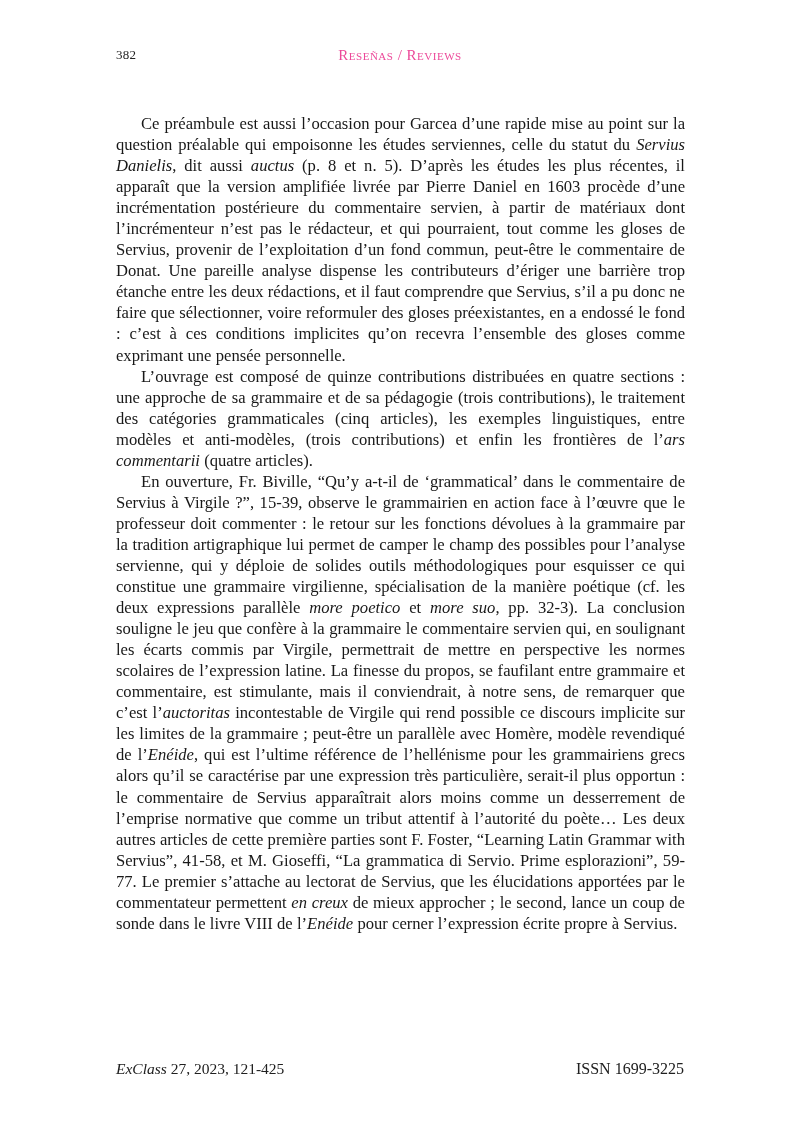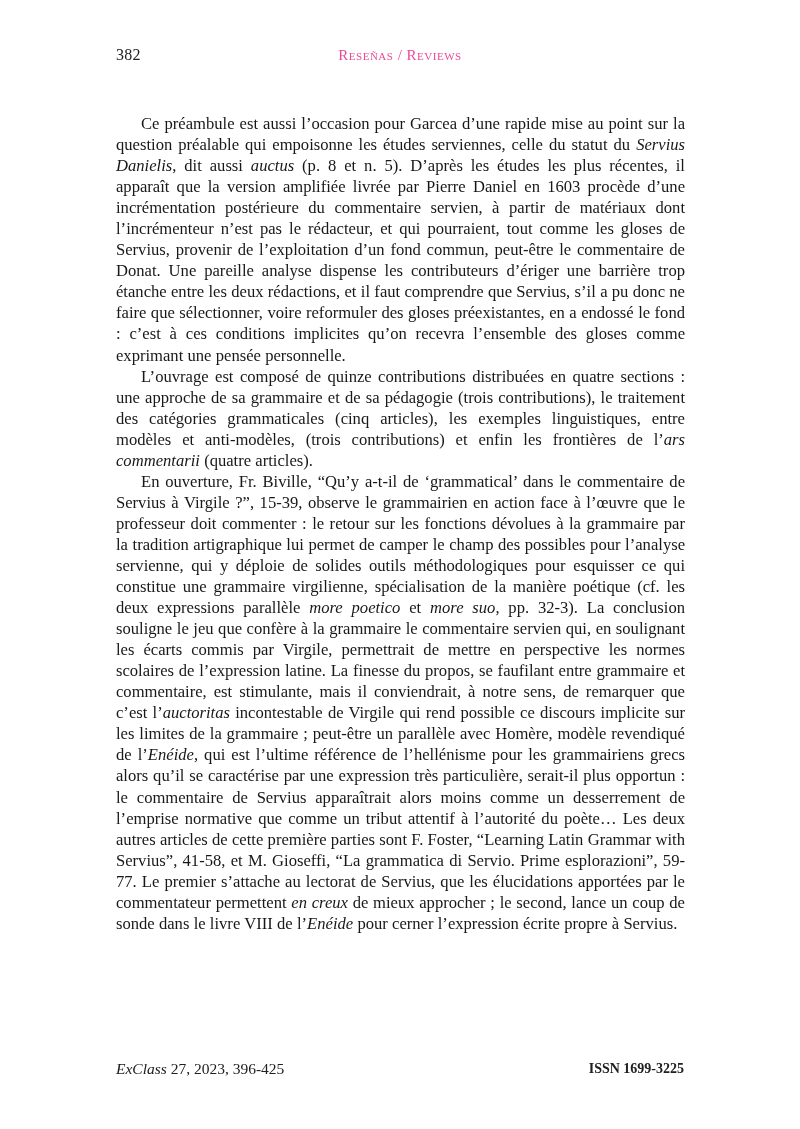--- a/index.html
+++ b/index.html
@@ -30,21 +30,21 @@
     position: absolute;
     left: 116px;
     top: 44px;
     width: 568px;
     height: 22px;
   }
   .folio {
     position: absolute;
     left: 0;
     top: 0;
-    font-size: 16px;
+    font-size: 13px;
     line-height: 22px;
     color: #222;
     letter-spacing: 0.2px;
   }
   .runhead-title {
     position: absolute;
     left: 0;
     top: 0;
     width: 568px;
     text-align: center;
@@ -97,40 +97,39 @@
     white-space: nowrap;
   }
   .footer-left .journal {
     font-style: italic;
   }
   .footer-right {
     position: absolute;
     right: 0;
     top: 0;
     white-space: nowrap;
-    font-size: 14px;
-    font-weight: bold;
+    font-size: 16px;
   }
 </style>
 </head>
 <body>
 
 <div class="page">
 
   <div class="runhead">
     <div class="folio">382</div>
     <div class="runhead-title">Reseñas / Reviews</div>
   </div>
 
   <div class="column" id="body-column">
       <p class="body indent"><span>Ce préambule est aussi l’occasion pour Garcea d’une rapide mise au point sur la question préalable qui empoisonne les études serviennes, celle du statut du </span><i>Servius Danielis</i><span>, dit aussi </span><i>auctus</i><span> (p. 8 et n. 5). D’après les études les plus récentes, il apparaît que la version amplifiée livrée par Pierre Daniel en 1603 procède d’une incrémentation postérieure du commentaire servien, à partir de matériaux dont l’incrémenteur n’est pas le rédacteur, et qui pourraient, tout comme les gloses de Servius, provenir de l’exploitation d’un fond commun, peut-être le commentaire de Donat. Une pareille analyse dispense les contributeurs d’ériger une barrière trop étanche entre les deux rédactions, et il faut comprendre que Servius, s’il a pu donc ne faire que sélectionner, voire reformuler des gloses préexistantes, en a endossé le fond : c’est à ces conditions implicites qu’on recevra l’ensemble des gloses comme exprimant une pensée personnelle.</span></p>
       <p class="body indent"><span>L’ouvrage est composé de quinze contributions distribuées en quatre sections : une approche de sa grammaire et de sa pédagogie (trois contributions), le traitement des catégories grammaticales (cinq articles), les exemples linguistiques, entre modèles et anti-modèles, (trois contributions) et enfin les frontières de l’</span><i>ars commentarii</i><span> (quatre articles).</span></p>
       <p class="body indent"><span>En ouverture, Fr. Biville, “Qu’y a-t-il de ‘grammatical’ dans le commentaire de Servius à Virgile ?”, 15-39, observe le grammairien en action face à l’œuvre que le professeur doit commenter : le retour sur les fonctions dévolues à la grammaire par la tradition artigraphique lui permet de camper le champ des possibles pour l’analyse servienne, qui y déploie de solides outils méthodologiques pour esquisser ce qui constitue une grammaire virgilienne, spécialisation de la manière poétique (cf. les deux expressions parallèle </span><i>more poetico</i><span> et </span><i>more suo</i><span>, pp. 32-3). La conclusion souligne le jeu que confère à la grammaire le commentaire servien qui, en soulignant les écarts commis par Virgile, permettrait de mettre en perspective les normes scolaires de l’expression latine. La finesse du propos, se faufilant entre grammaire et commentaire, est stimulante, mais il conviendrait, à notre sens, de remarquer que c’est l’</span><i>auctoritas</i><span> incontestable de Virgile qui rend possible ce discours implicite sur les limites de la grammaire ; peut-être un parallèle avec Homère, modèle revendiqué de l’</span><i>Enéide</i><span>, qui est l’ultime référence de l’hellénisme pour les grammairiens grecs alors qu’il se caractérise par une expression très particulière, serait-il plus opportun : le commentaire de Servius apparaîtrait alors moins comme un desserrement de l’emprise normative que comme un tribut attentif à l’autorité du poète… Les deux autres articles de cette première parties sont F. Foster, “Learning Latin Grammar with Servius”, 41-58, et M. Gioseffi, “La grammatica di Servio. Prime esplorazioni”, 59-77. Le premier s’attache au lectorat de Servius, que les élucidations apportées par le commentateur permettent </span><i>en creux</i><span> de mieux approcher ; le second, lance un coup de sonde dans le livre VIII de l’</span><i>Enéide</i><span> pour cerner l’expression écrite propre à Servius.</span></p>
     </div>
 
   <div class="footer">
     <div class="footer-left">
-      <span class="journal">ExClass</span><span> 27, 2023, 396-425</span>
+      <span class="journal">ExClass</span><span> 27, 2023, 121-425</span>
     </div>
     <div class="footer-right">ISSN 1699-3225</div>
   </div>
 
 </div>
 
 </body></html>

